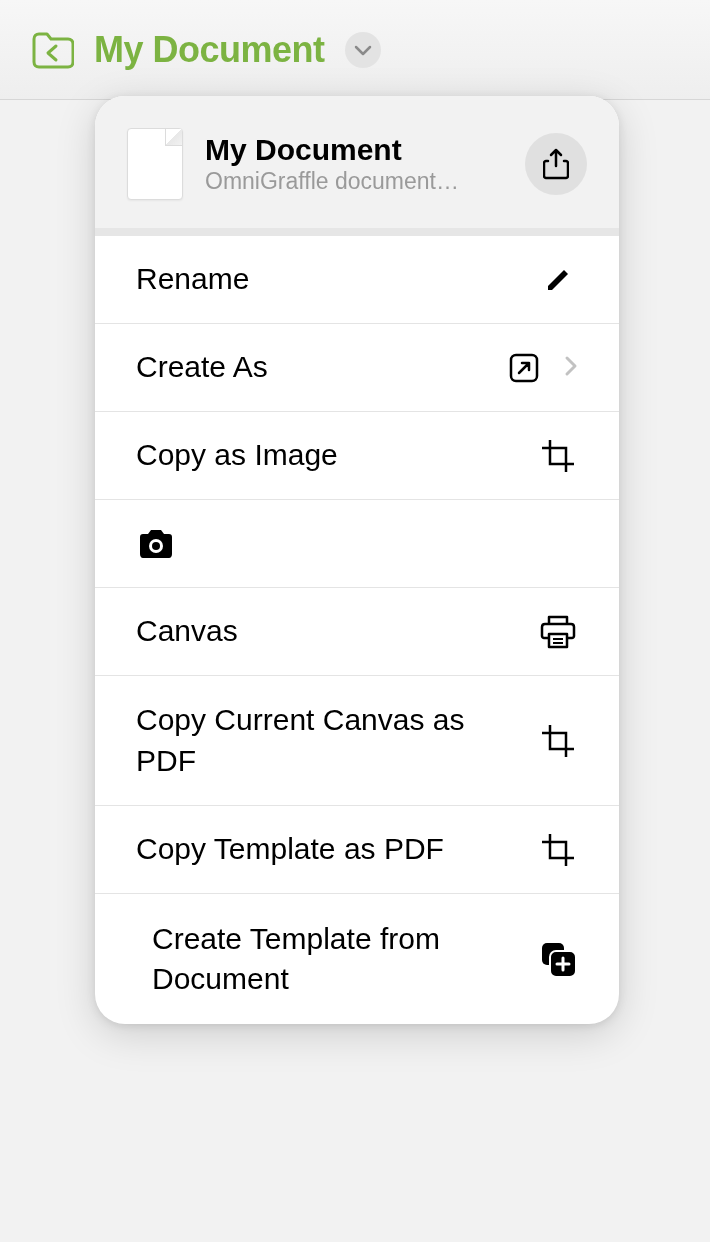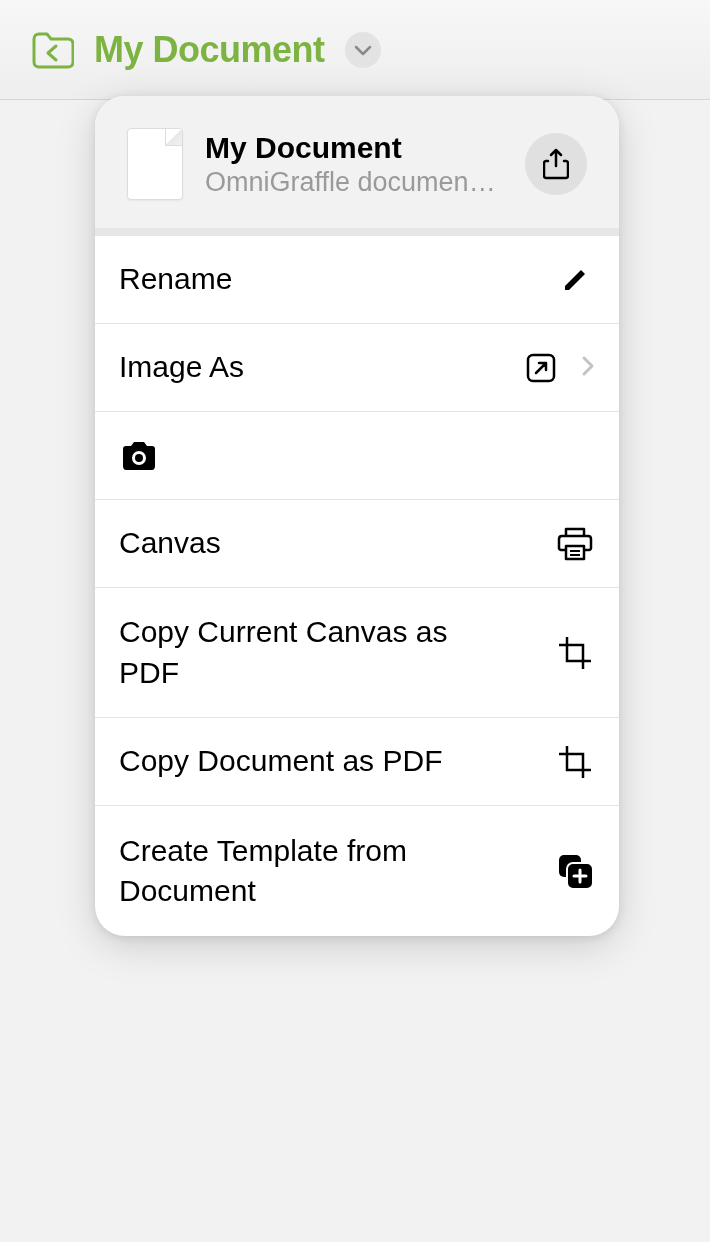--- a/index.html
+++ b/index.html
@@ -86,21 +86,21 @@
       flex: 1;
       min-width: 0;
     }
     .doc-title {
       font-size: 30px;
       font-weight: 700;
       color: #000000;
       line-height: 1.2;
     }
     .doc-subtitle {
-      font-size: 27px;
+      font-size: 23px;
       font-weight: 400;
       color: #9a9a9a;
       line-height: 1.2;
       white-space: nowrap;
       overflow: hidden;
       text-overflow: ellipsis;
     }
     .share-button {
       width: 62px;
       height: 62px;
@@ -109,27 +109,28 @@
       display: flex;
       align-items: center;
       justify-content: center;
       flex-shrink: 0;
     }
     .menu-list {
       list-style: none;
     }
     .menu-item {
       border-bottom: 1px solid #e4e4e4;
-      padding: 0 24px;
+      padding: 0 41px;
       display: flex;
       align-items: center;
       min-height: 88px;
     }
     .menu-item:last-child {
       border-bottom: none;
+      margin-left: 16px;
     }
     .menu-item.tall {
       min-height: 130px;
       gap: 36px;
     }
     .menu-label {
       flex: 1;
       font-size: 30px;
       font-weight: 400;
       color: #000000;
@@ -185,34 +186,42 @@
     <li class="menu-item">
       <span class="menu-label">Rename</span>
       <span class="menu-icon">
         <svg width="28" height="28" viewBox="0 0 28 28">
           <path d="M4 24 L4 20 L20 4 L24 8 L8 24 Z" fill="#000000"></path>
         </svg>
       </span>
     </li>
 
     <li class="menu-item">
-      <span class="menu-label">Image As</span>
+      <span class="menu-label">Create As</span>
       <span class="menu-icon">
         <svg width="32" height="32" viewBox="0 0 32 32">
           <rect x="3" y="3" width="26" height="26" rx="5" stroke="#000000" stroke-width="2.5" fill="none"></rect>
           <path d="M11 21 L21 11 M21 11 L14 11 M21 11 L21 18" stroke="#000000" stroke-width="2.5" fill="none" stroke-linecap="round" stroke-linejoin="round"></path>
         </svg>
       </span>
       <span class="chevron-right">
         <svg width="14" height="24" viewBox="0 0 14 24">
           <path d="M3 4 L11 12 L3 20" stroke="#c2c2c2" stroke-width="3" fill="none" stroke-linecap="round" stroke-linejoin="round"></path>
         </svg>
       </span>
     </li>
 
+    <li class="menu-item">
+      <span class="menu-label">Copy as Image</span>
+      <span class="menu-icon">
+        <svg width="34" height="34" viewBox="0 0 34 34">
+          <path d="M9 1 L9 25 L33 25 M1 9 L25 9 L25 33" stroke="#000000" stroke-width="2.5" fill="none" stroke-linecap="butt"></path>
+        </svg>
+      </span>
+    </li>
 
     <li class="menu-item">
       <span class="menu-icon">
         <svg width="40" height="32" viewBox="0 0 40 32">
           <path d="M4 9 C4 7 5 6 7 6 L12 6 L15 2 L25 2 L28 6 L33 6 C35 6 36 7 36 9 L36 26 C36 28 35 30 33 30 L7 30 C5 30 4 28 4 26 Z" fill="#000000"></path>
           <circle cx="20" cy="18" r="7" fill="#ffffff"></circle>
           <circle cx="20" cy="18" r="4" fill="#000000"></circle>
         </svg>
       </span>
     </li>
@@ -233,21 +242,21 @@
     <li class="menu-item tall">
       <span class="menu-label">Copy Current Canvas as PDF</span>
       <span class="menu-icon">
         <svg width="34" height="34" viewBox="0 0 34 34">
           <path d="M9 1 L9 25 L33 25 M1 9 L25 9 L25 33" stroke="#000000" stroke-width="2.5" fill="none" stroke-linecap="butt"></path>
         </svg>
       </span>
     </li>
 
     <li class="menu-item">
-      <span class="menu-label">Copy Document as PDF</span>
+      <span class="menu-label">Copy Template as PDF</span>
       <span class="menu-icon">
         <svg width="34" height="34" viewBox="0 0 34 34">
           <path d="M9 1 L9 25 L33 25 M1 9 L25 9 L25 33" stroke="#000000" stroke-width="2.5" fill="none" stroke-linecap="butt"></path>
         </svg>
       </span>
     </li>
 
 
     <li class="menu-item tall">
       <span class="menu-label">Create Template from Document</span>

